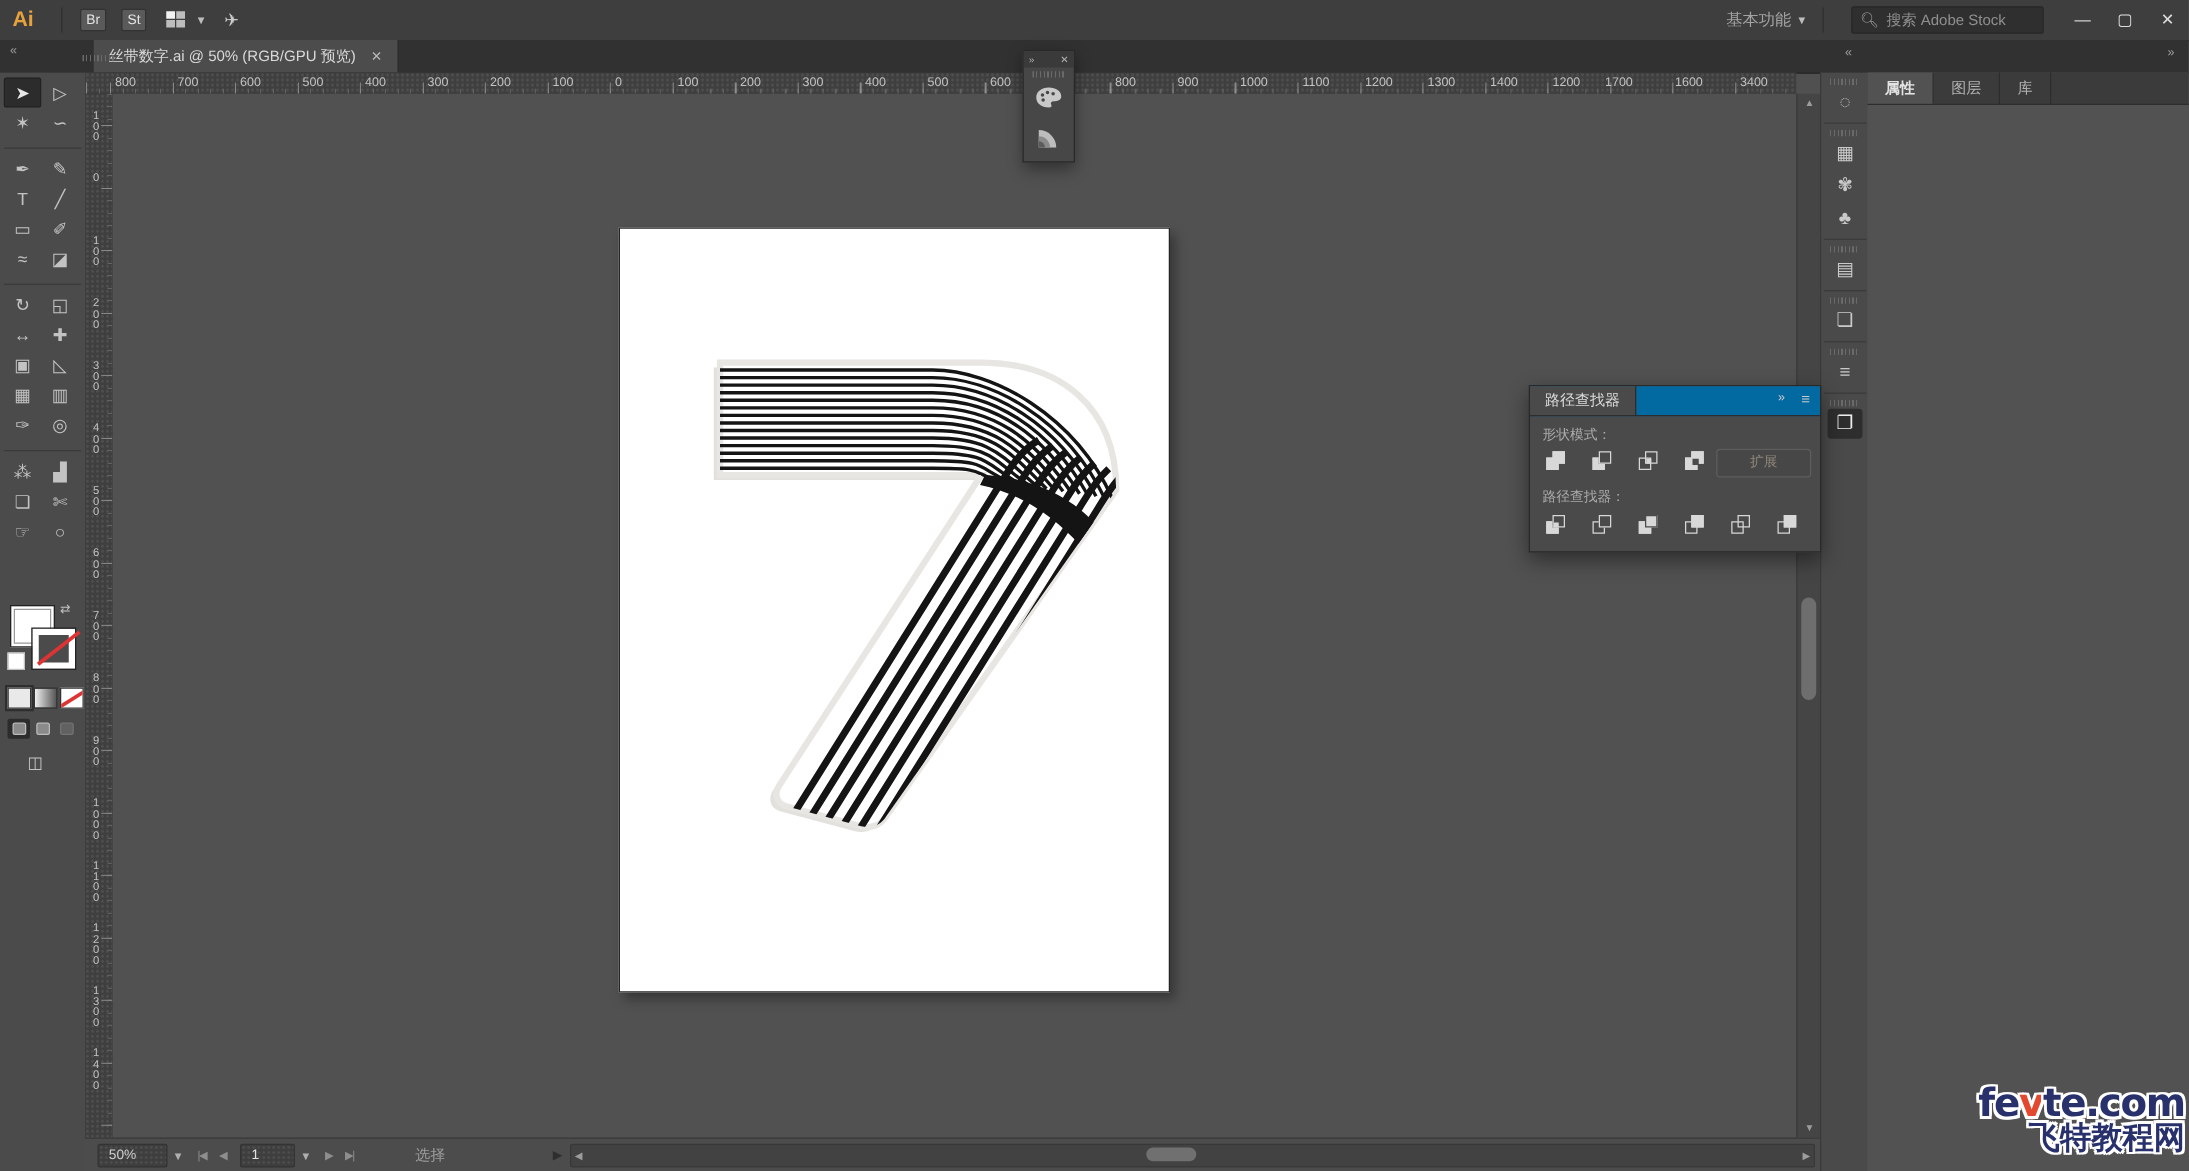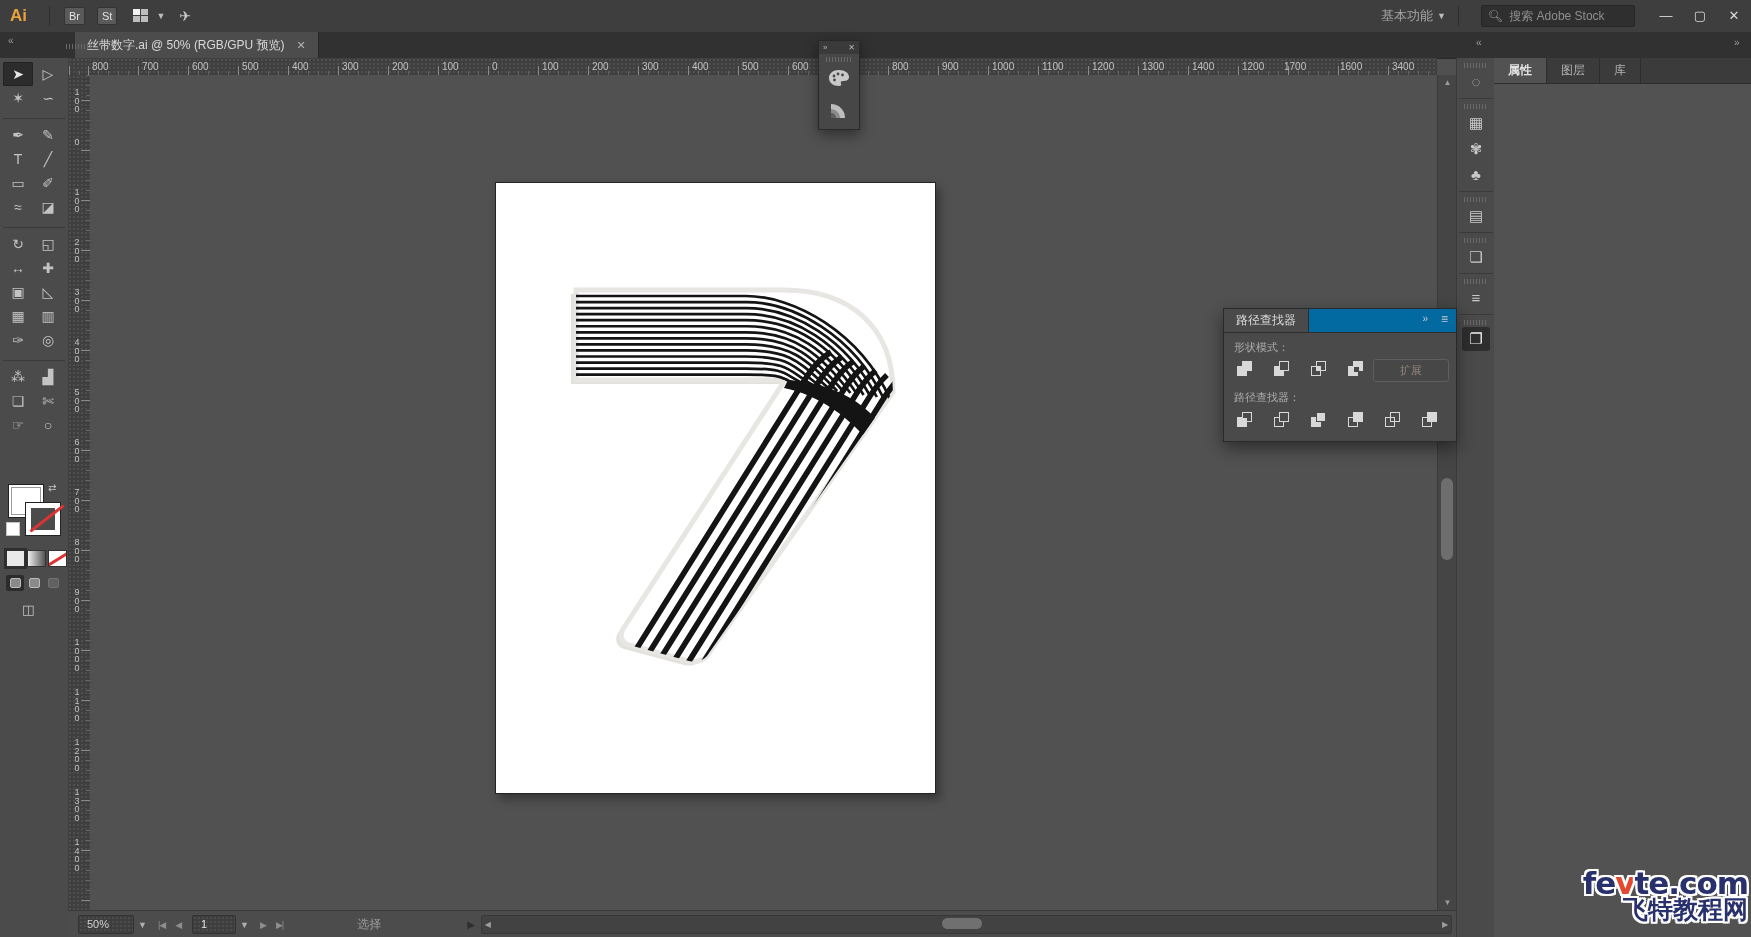--- a/index.html
+++ b/index.html
@@ -147,21 +147,21 @@
 
   
   #statusbar{left:68px;top:910px;width:1388px;height:27px;background:#4c4c4c;border-top:1px solid #393939;
              display:flex;align-items:center;font-size:11px;color:#cfcfcf;}
   .sb-box{background:#3e3e3e;border:1px solid #333;border-radius:2px;height:17px;line-height:17px;
           padding:0 8px;background-image:radial-gradient(rgba(110,110,110,.3) 1px,transparent 1.2px);background-size:4px 4px;}
   #sb-zoom{width:38px;margin-left:10px;}
   .sb-chev{color:#b0b0b0;font-size:9px;margin:0 6px 0 4px;}
   .sb-nav{color:#8e8e8e;font-size:9px;margin:0 5px;letter-spacing:-1px;}
   #sb-abfield{width:26px;margin-left:6px;text-align:left;color:#e3e3e3;}
-  #sb-status{color:#9c9c9c;font-size:12px;margin-left:69px;}
+  #sb-status{color:#9c9c9c;font-size:12px;margin-left:44px;}
   #sb-flyout{color:#2e2e2e;font-size:10px;margin-left:86px;}
   #hscroll{flex:1;height:17px;margin:0 4px 0 6px;background:#424242;border:1px solid #383838;border-radius:2px;position:relative;}
   #hscroll .arrow{position:absolute;top:0;width:12px;height:17px;color:#9c9c9c;font-size:8px;line-height:17px;text-align:center;}
   #hthumb{position:absolute;left:460px;top:2px;width:40px;height:11px;background:#707070;border-radius:6px;}
 
   
   #watermark{left:1576px;top:868px;width:172px;text-align:right;z-index:60;line-height:1;
              font-weight:bold;font-family:"DejaVu Sans","Liberation Sans",sans-serif;}
   #wm-line1{font-size:31px;color:#28316b;letter-spacing:-1px;
             text-shadow:-2px -2px 0 #fff,2px -2px 0 #fff,-2px 2px 0 #fff,2px 2px 0 #fff,0 2px 0 #fff,2px 0 0 #fff,0 -2px 0 #fff,-2px 0 0 #fff;}

